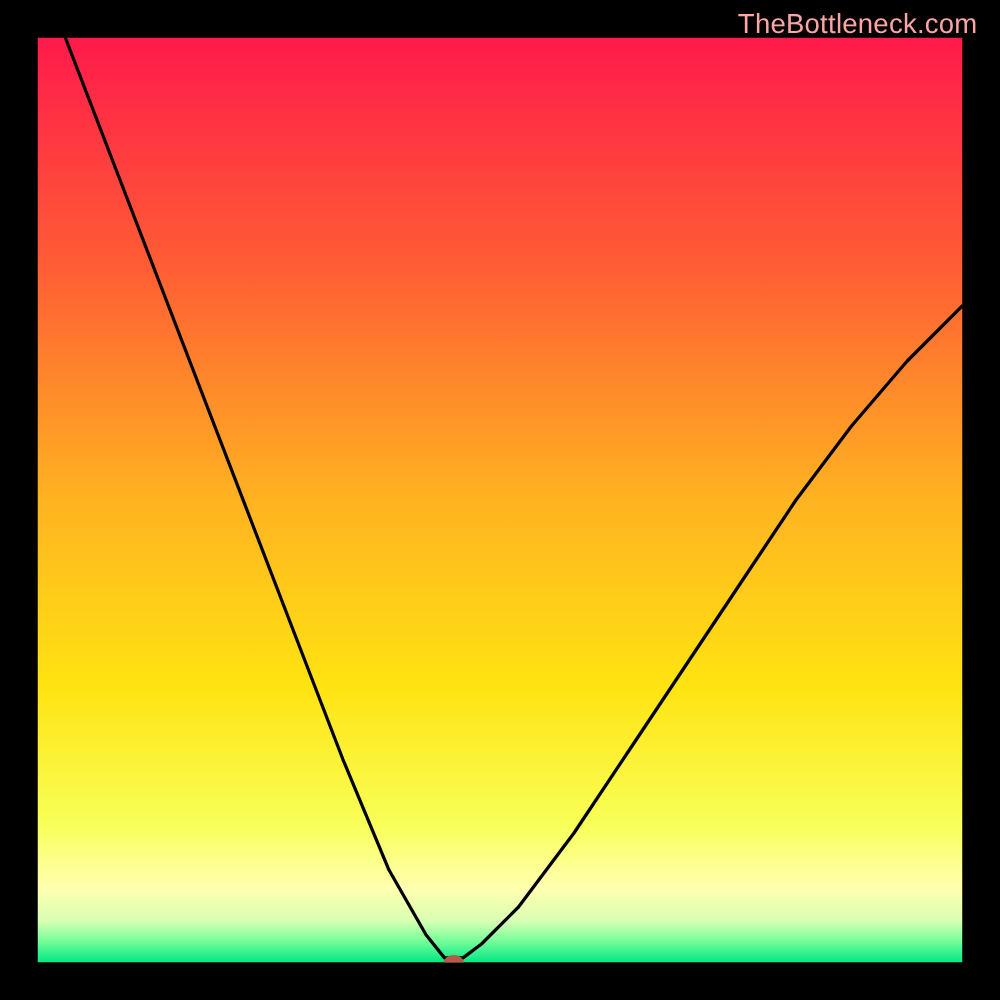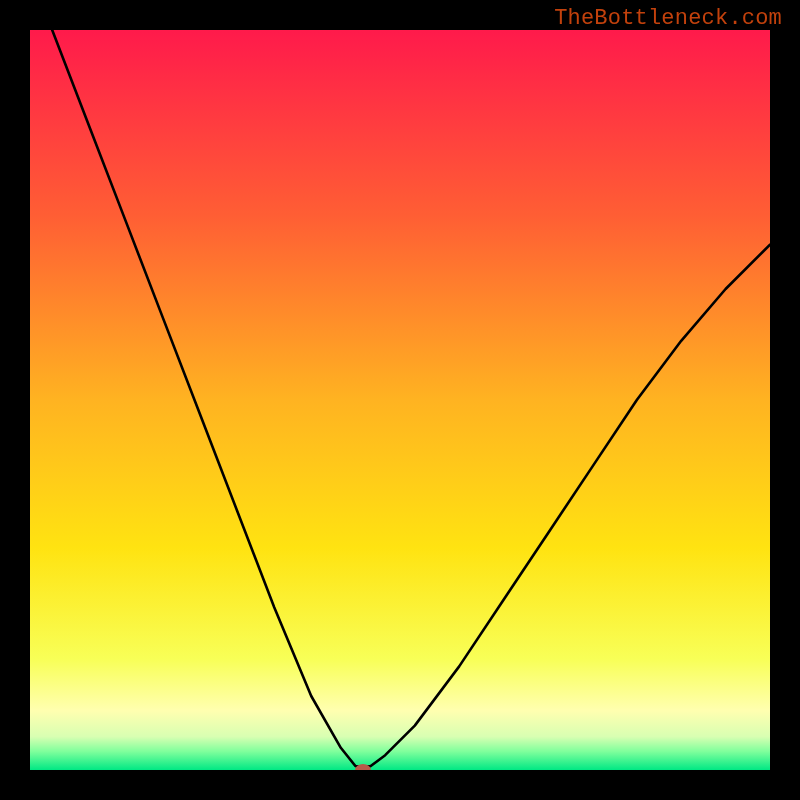--- a/index.html
+++ b/index.html
@@ -21,26 +21,25 @@
     position: absolute;
     left: 30px;
     top: 30px;
     width: 740px;
     height: 740px;
   }
   .watermark {
     position: absolute;
     top: 6px;
     right: 18px;
-    color: #c2410c;
+    color: #fca5a5;
     font-size: 22px;
     font-weight: 500;
     letter-spacing: 0.2px;
     user-select: none;
-    font-family: Liberation Mono, monospace;
   }
   svg {
     display: block;
   }
 </style>
 </head>
 <body>
 
 <div class="frame">
 

